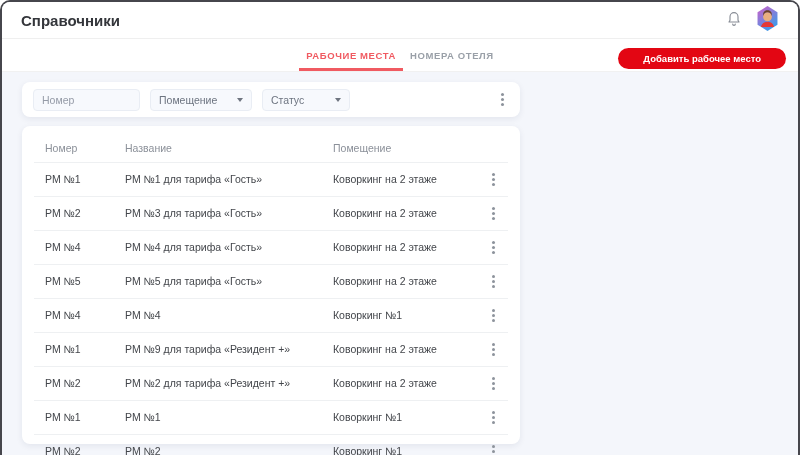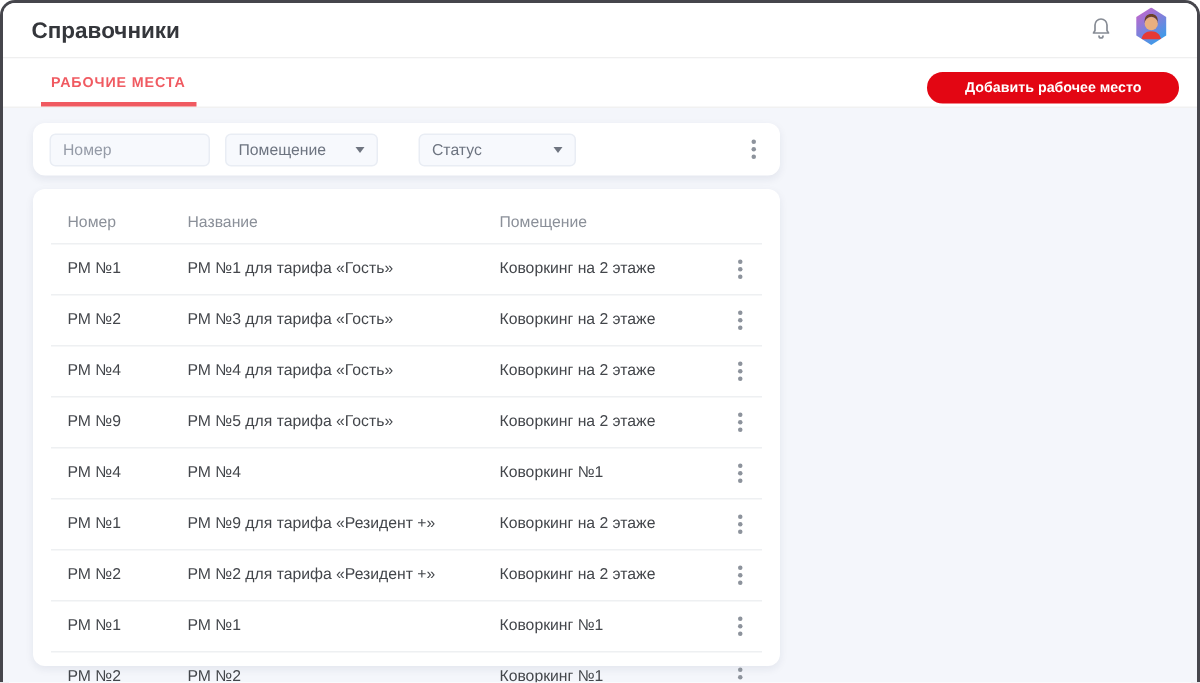--- a/index.html
+++ b/index.html
@@ -14,21 +14,21 @@
   .app-header{
     height:37px; background:#fff; display:flex; align-items:center;
     padding:0 19px; border-bottom:1px solid #efefef;
   }
   .app-title{ font-size:15px; font-weight:700; color:#34363b; margin-right:auto;text-align:right; }
   .bell-btn{ display:flex; align-items:center; margin-right:14px; cursor:pointer; }
   .avatar{ display:flex; align-items:center; cursor:pointer; }
   
   .tabbar{
     height:33px; background:#fff; display:flex; align-items:stretch;
-    padding:0 25px; position:relative; border-bottom:1px solid #f1f1f1;
+    padding:0 25px; position:relative; border-bottom:1px solid #f1f1f1;justify-content:center;
   }
   .tab{
     display:flex; align-items:center; padding:0 7px;
     font-size:9.5px; font-weight:700; letter-spacing:.6px;
     color:#9aa0a8; cursor:pointer; white-space:nowrap;
   }
   .tab.active{ color:#f05a61; box-shadow:inset 0 -3px 0 #f05a61; }
   .add-btn{
     position:absolute; right:12px; top:9px; height:21px;
     background:#e30613; color:#fff; border:none; border-radius:11px;
@@ -47,21 +47,21 @@
     border-radius:4px; font-size:10.5px; padding:0 8px; color:#3f4246;
     font-family:inherit; outline:none;
   }
   .flt-input::placeholder{ color:#959ba7; }
   .flt-select{
     height:22px; background:#f7f9fd; border:1px solid #e9edf4; border-radius:4px;
     display:flex; align-items:center; justify-content:space-between;
     padding:0 8px; font-size:10.5px; color:#6d7480; cursor:pointer;
   }
   .flt-select.room{ width:102px; }
-  .flt-select.status{ width:105px; margin-left:17px; }
+  .flt-select.status{ width:88px; margin-left:0; }
   .caret{ width:0; height:0; border-left:3.5px solid transparent;
     border-right:3.5px solid transparent; border-top:4px solid #6f7580; }
   .kebab{ display:flex; flex-direction:column; gap:2px; align-items:center;
     cursor:pointer; padding:3px 5px; }
   .kebab i{ width:3px; height:3px; border-radius:50%; background:#8d939c; display:block; }
   .filter-card .kebab{ margin-left:auto; }
   
   .table-card{
     width:498px; height:318px; margin:9px 0 0 20px;
     background:#fff; border-radius:8px;
@@ -125,20 +125,21 @@
             <circle cx="12" cy="11.2" r="4.6" fill="#e9af7f"></circle>
             <path d="M7.4 11a4.6 4.6 0 0 1 9.2 0v-1.3c0-3.7-1.9-5.2-4.6-5.2s-4.6 1.5-4.6 5.2z" fill="#6b4226"></path>
           </g>
         </svg>
       </span>
     </div>
   </div>
 
   <div class="tabbar">
     <div class="tab active">РАБОЧИЕ МЕСТА</div>
+    <div class="tab">НОМЕРА ОТЕЛЯ</div>
     <button class="add-btn">Добавить рабочее место</button>
   </div>
 
   <div class="filter-card">
     <input class="flt-input" type="text" placeholder="Номер" style="">
     <div class="flt-select room">
       <span>Помещение</span>
       <span class="caret"></span>
     </div>
     <div class="flt-select status">
@@ -203,21 +204,21 @@
     <td class="actions">
       <div class="kebab">
                 <i></i>
                 <i></i>
                 <i></i>
               </div>
     </td>
   </tr>
 
   <tr>
-    <td>РМ №9</td>
+    <td>РМ №5</td>
     <td>РМ №5 для тарифа «Гость»</td>
     <td>Коворкинг на 2 этаже</td>
     <td class="actions">
       <div class="kebab">
                 <i></i>
                 <i></i>
                 <i></i>
               </div>
     </td>
   </tr>

